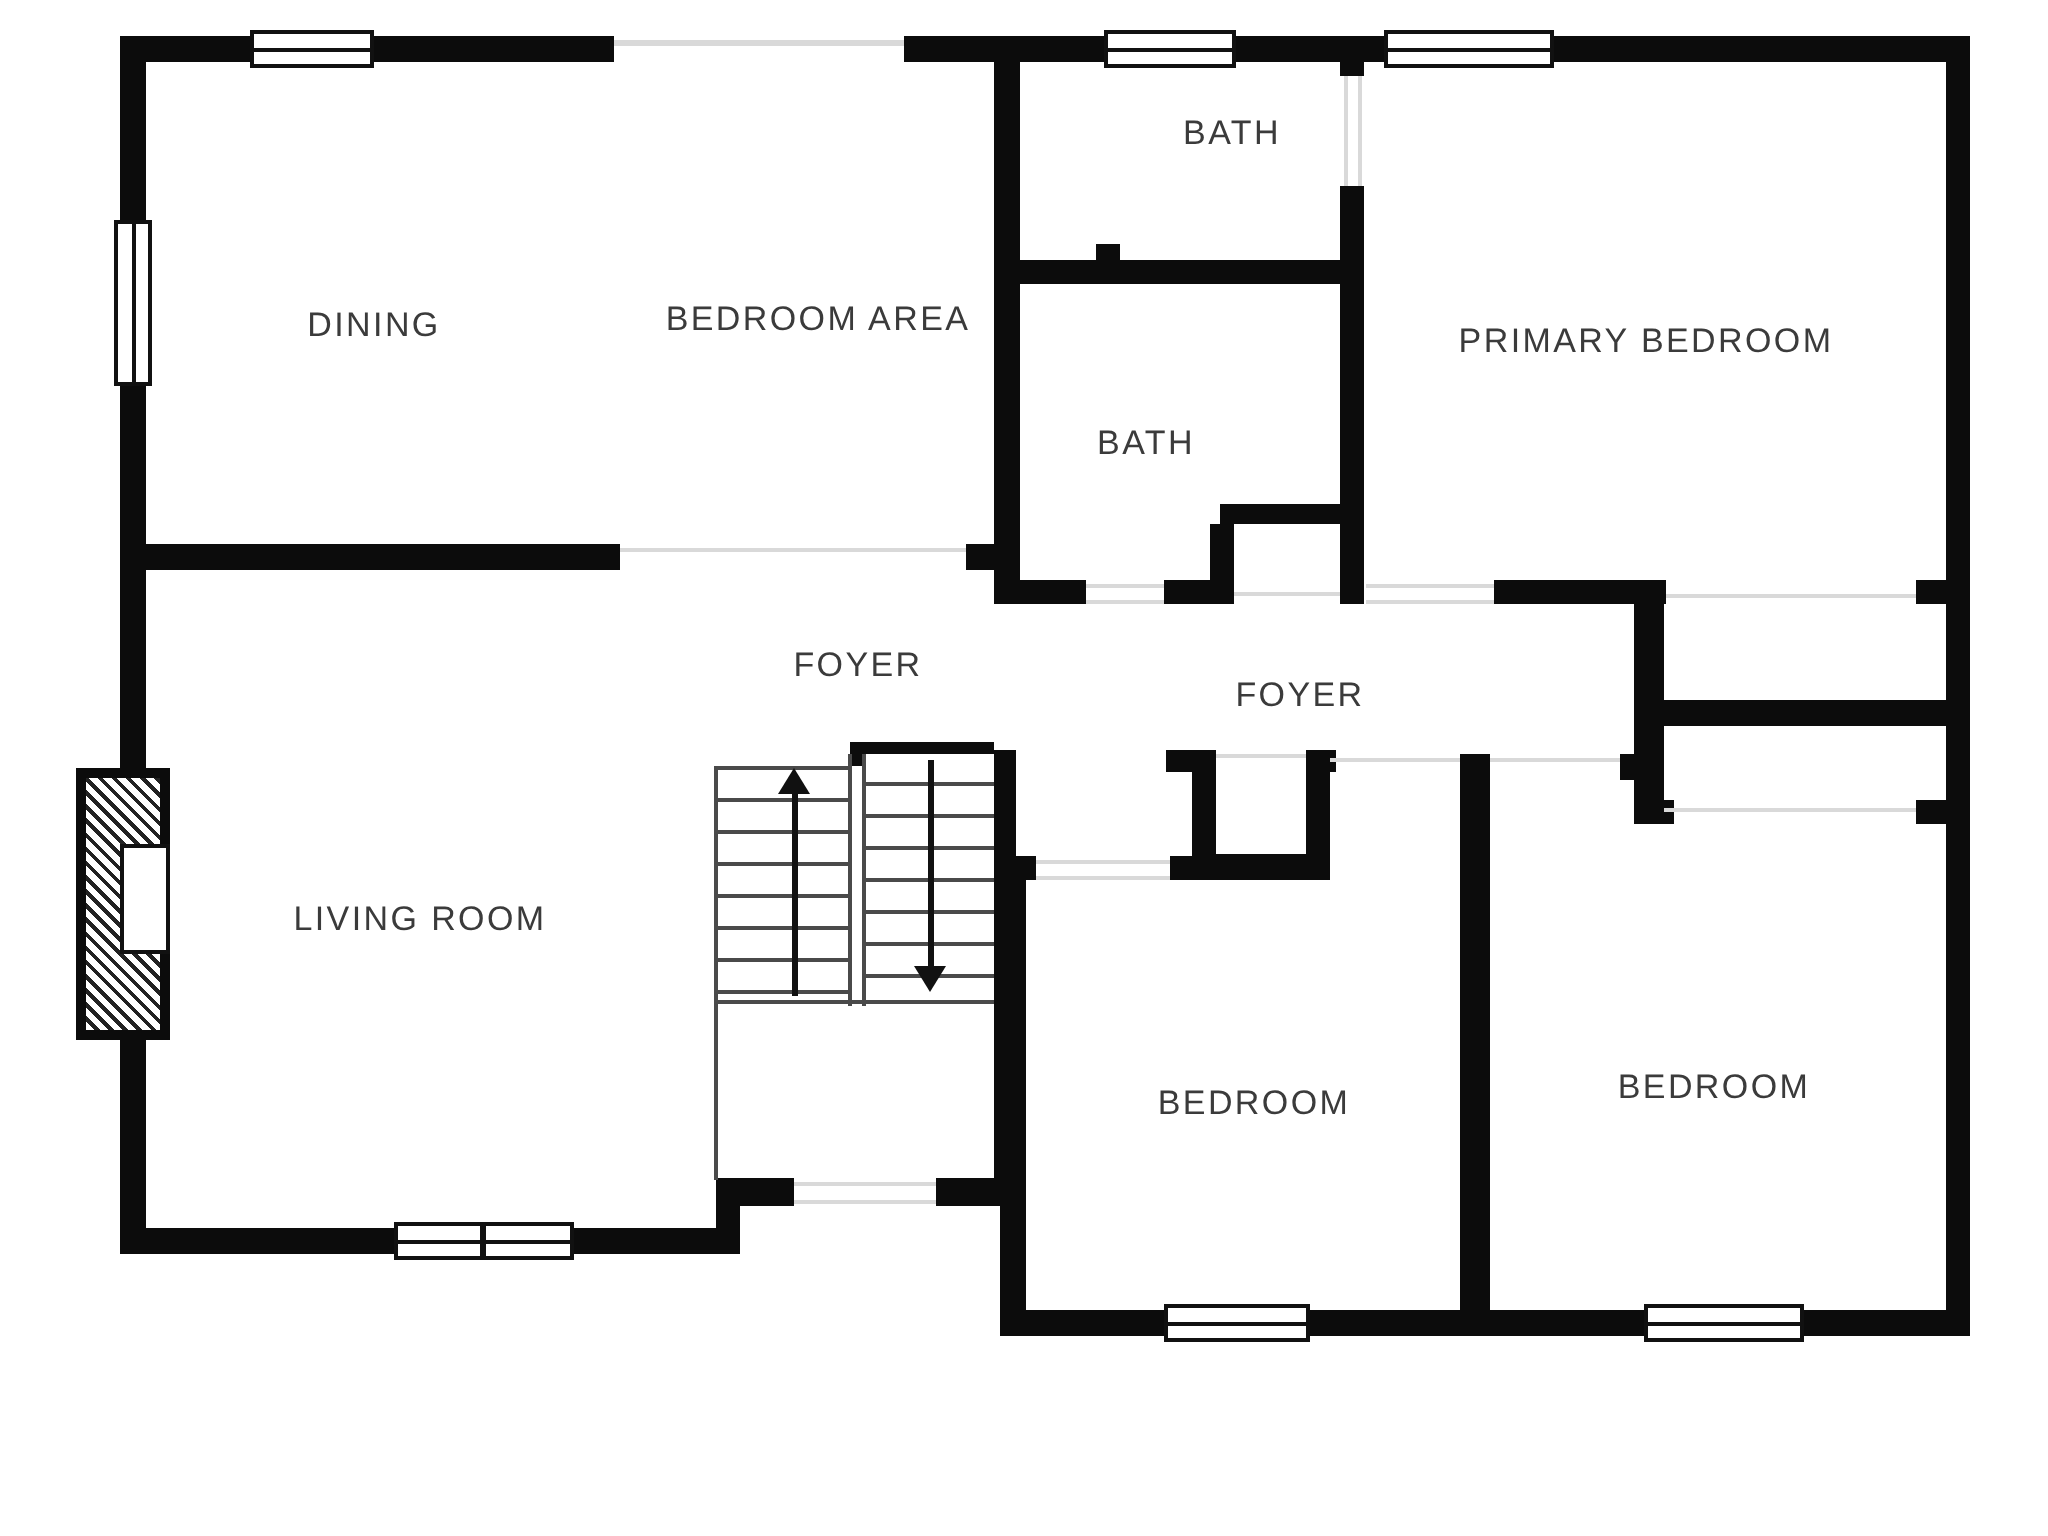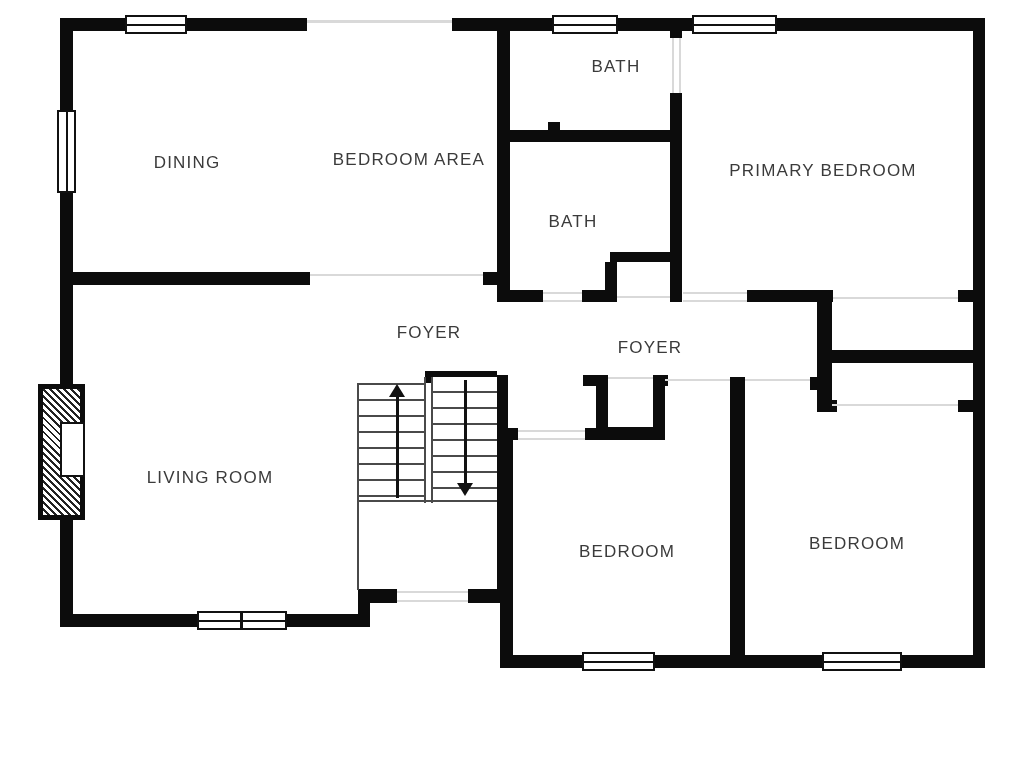--- a/index.html
+++ b/index.html
@@ -128,16 +128,16 @@
     <div class="tri-down" style="left: 457px; top: 483px;"></div>
     <div class="chimney" style="left: 38px; top: 384px; width: 47px; height: 136px;"></div>
     <div class="firebox" style="left: 60px; top: 422px; width: 25px; height: 55px;"></div>
     <div class="label" style="left: 187px; top: 163px;">DINING</div>
     <div class="label" style="left: 409px; top: 160px;">BEDROOM AREA</div>
     <div class="label" style="left: 616px; top: 67px;">BATH</div>
     <div class="label" style="left: 573px; top: 222px;">BATH</div>
     <div class="label" style="left: 823px; top: 171px; text-align: center;">PRIMARY BEDROOM</div>
     <div class="label" style="left: 429px; top: 333px;">FOYER</div>
     <div class="label" style="left: 650px; top: 348px;">FOYER</div>
-    <div class="label" style="left: 210px; top: 478px;">LIVING ROOM</div>
+    <div class="label" style="left: 210px; top: 460px;">LIVING ROOM</div>
     <div class="label" style="left: 627px; top: 552px;">BEDROOM</div>
     <div class="label" style="left: 857px; top: 544px;">BEDROOM</div>
   </div>
 
 </body></html>

